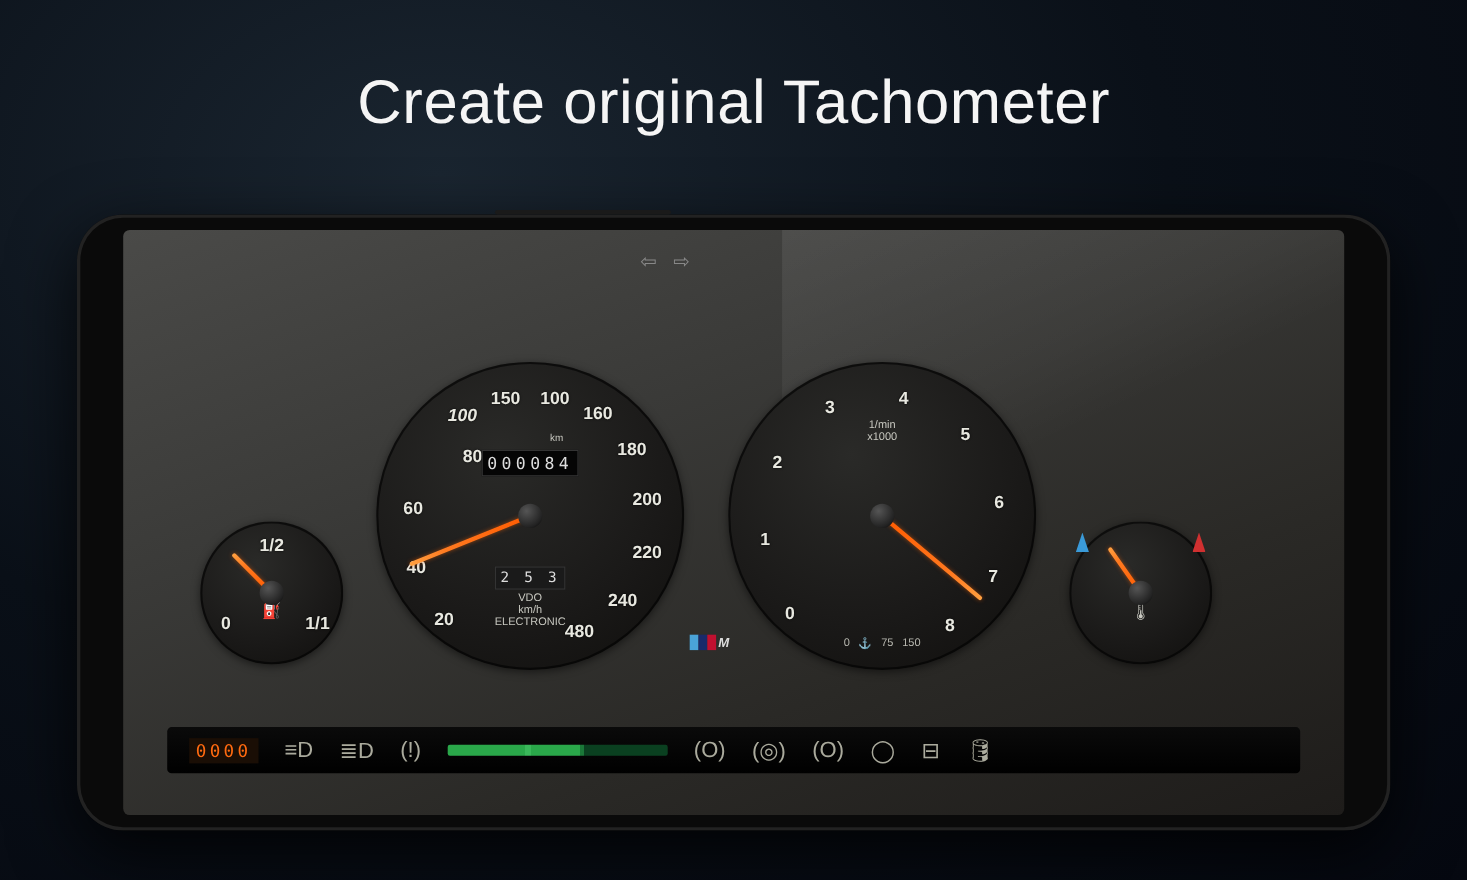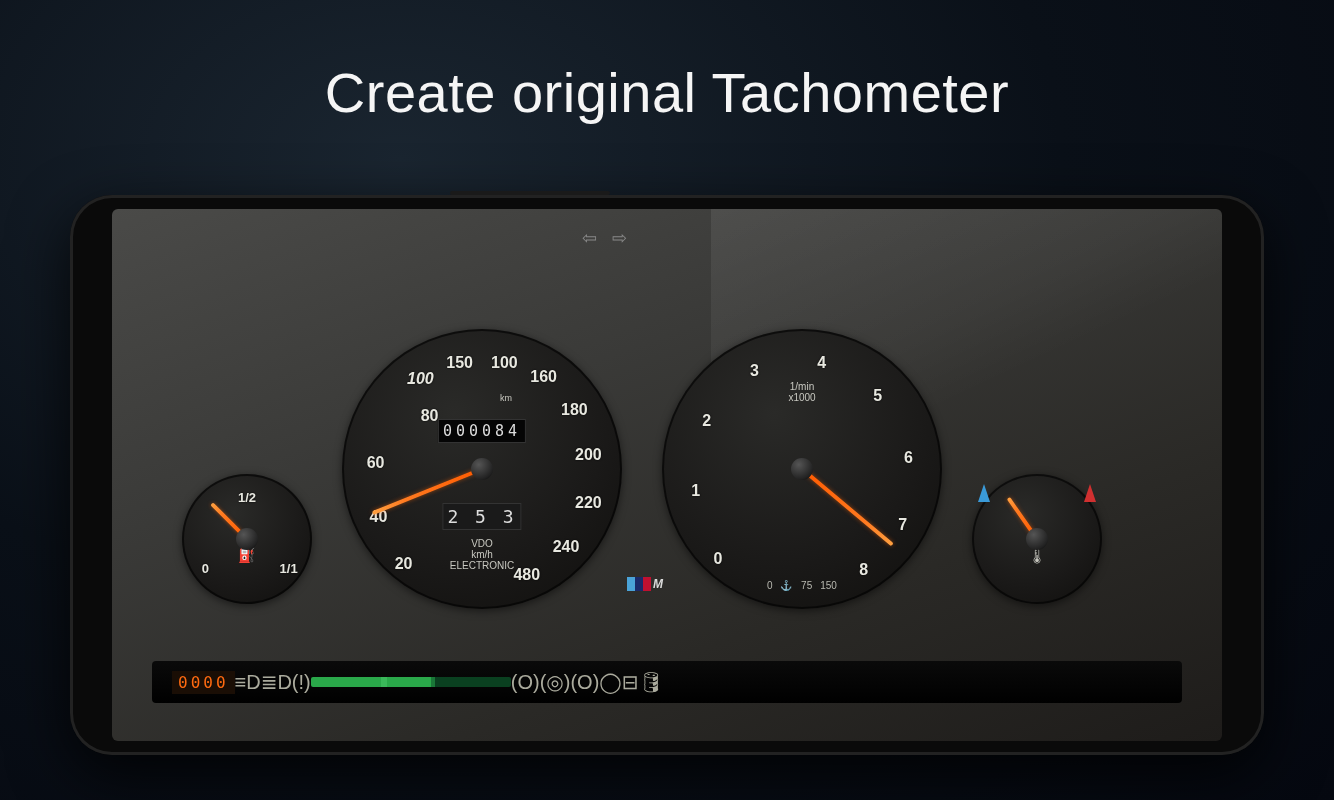--- a/index.html
+++ b/index.html
@@ -83,35 +83,35 @@
     background:radial-gradient(circle at 35% 30%, #555 0%, #222 70%, #000 100%);
   }
   .gauge .tick-label {
     position: absolute;
     color: #e8e8e0;
     font-size: 16px;
     font-weight: 600;
     transform: translate(-50%, -50%);
     text-shadow: 0 0 2px #000;
   }
-  .gauge.fuel .tick-label, .gauge.temp .tick-label { font-size: 13px; }
+  .gauge.fuel .tick-label, .gauge.temp .tick-label { font-size: 16px; }
 
   .odo {
     position:absolute;
     left:50%; transform:translateX(-50%);
     background:#050505;
     color:#ddd;
     font-family: monospace;
     letter-spacing: 4px;
     padding:2px 4px;
     font-size: 15px;
     border:1px solid #333;
   }
-  .odo.main { top:80px;margin-top:10px; }
-  .odo.trip { top:174px; background:#1a1a1a; font-size:18px; letter-spacing:3px; }
+  .odo.main { top:80px; }
+  .odo.trip { top:186px; background:#1a1a1a; font-size:13px; letter-spacing:3px; }
 
   .small-text {
     position:absolute;
     color:#c8c8c0;
     font-size:10px;
     text-align:center;
     left:50%; transform:translateX(-50%);
     white-space: pre-line;
   }
   .speed .unit { bottom:38px; }
@@ -138,20 +138,21 @@
   .m-badge .s3{ background:#c01030; }
   .m-badge .m { color:#ddd; font-style:italic; font-weight:900; font-size:12px; padding-left:2px; flex:0 0 auto; }
 
   .warning-strip {
     position:absolute;
     left:40px; right:40px;
     bottom:38px;
     height:42px;
     display:flex;
     align-items:center;
+    gap:24px;
     background: linear-gradient(#0a0a0a, #000);
     padding: 0 20px;
     border-radius:4px;
     margin-top:40px;
   }
   .warning-strip .w {
     color:#c8c8b8;
     font-size:20px;
     opacity:0.85;
   }

